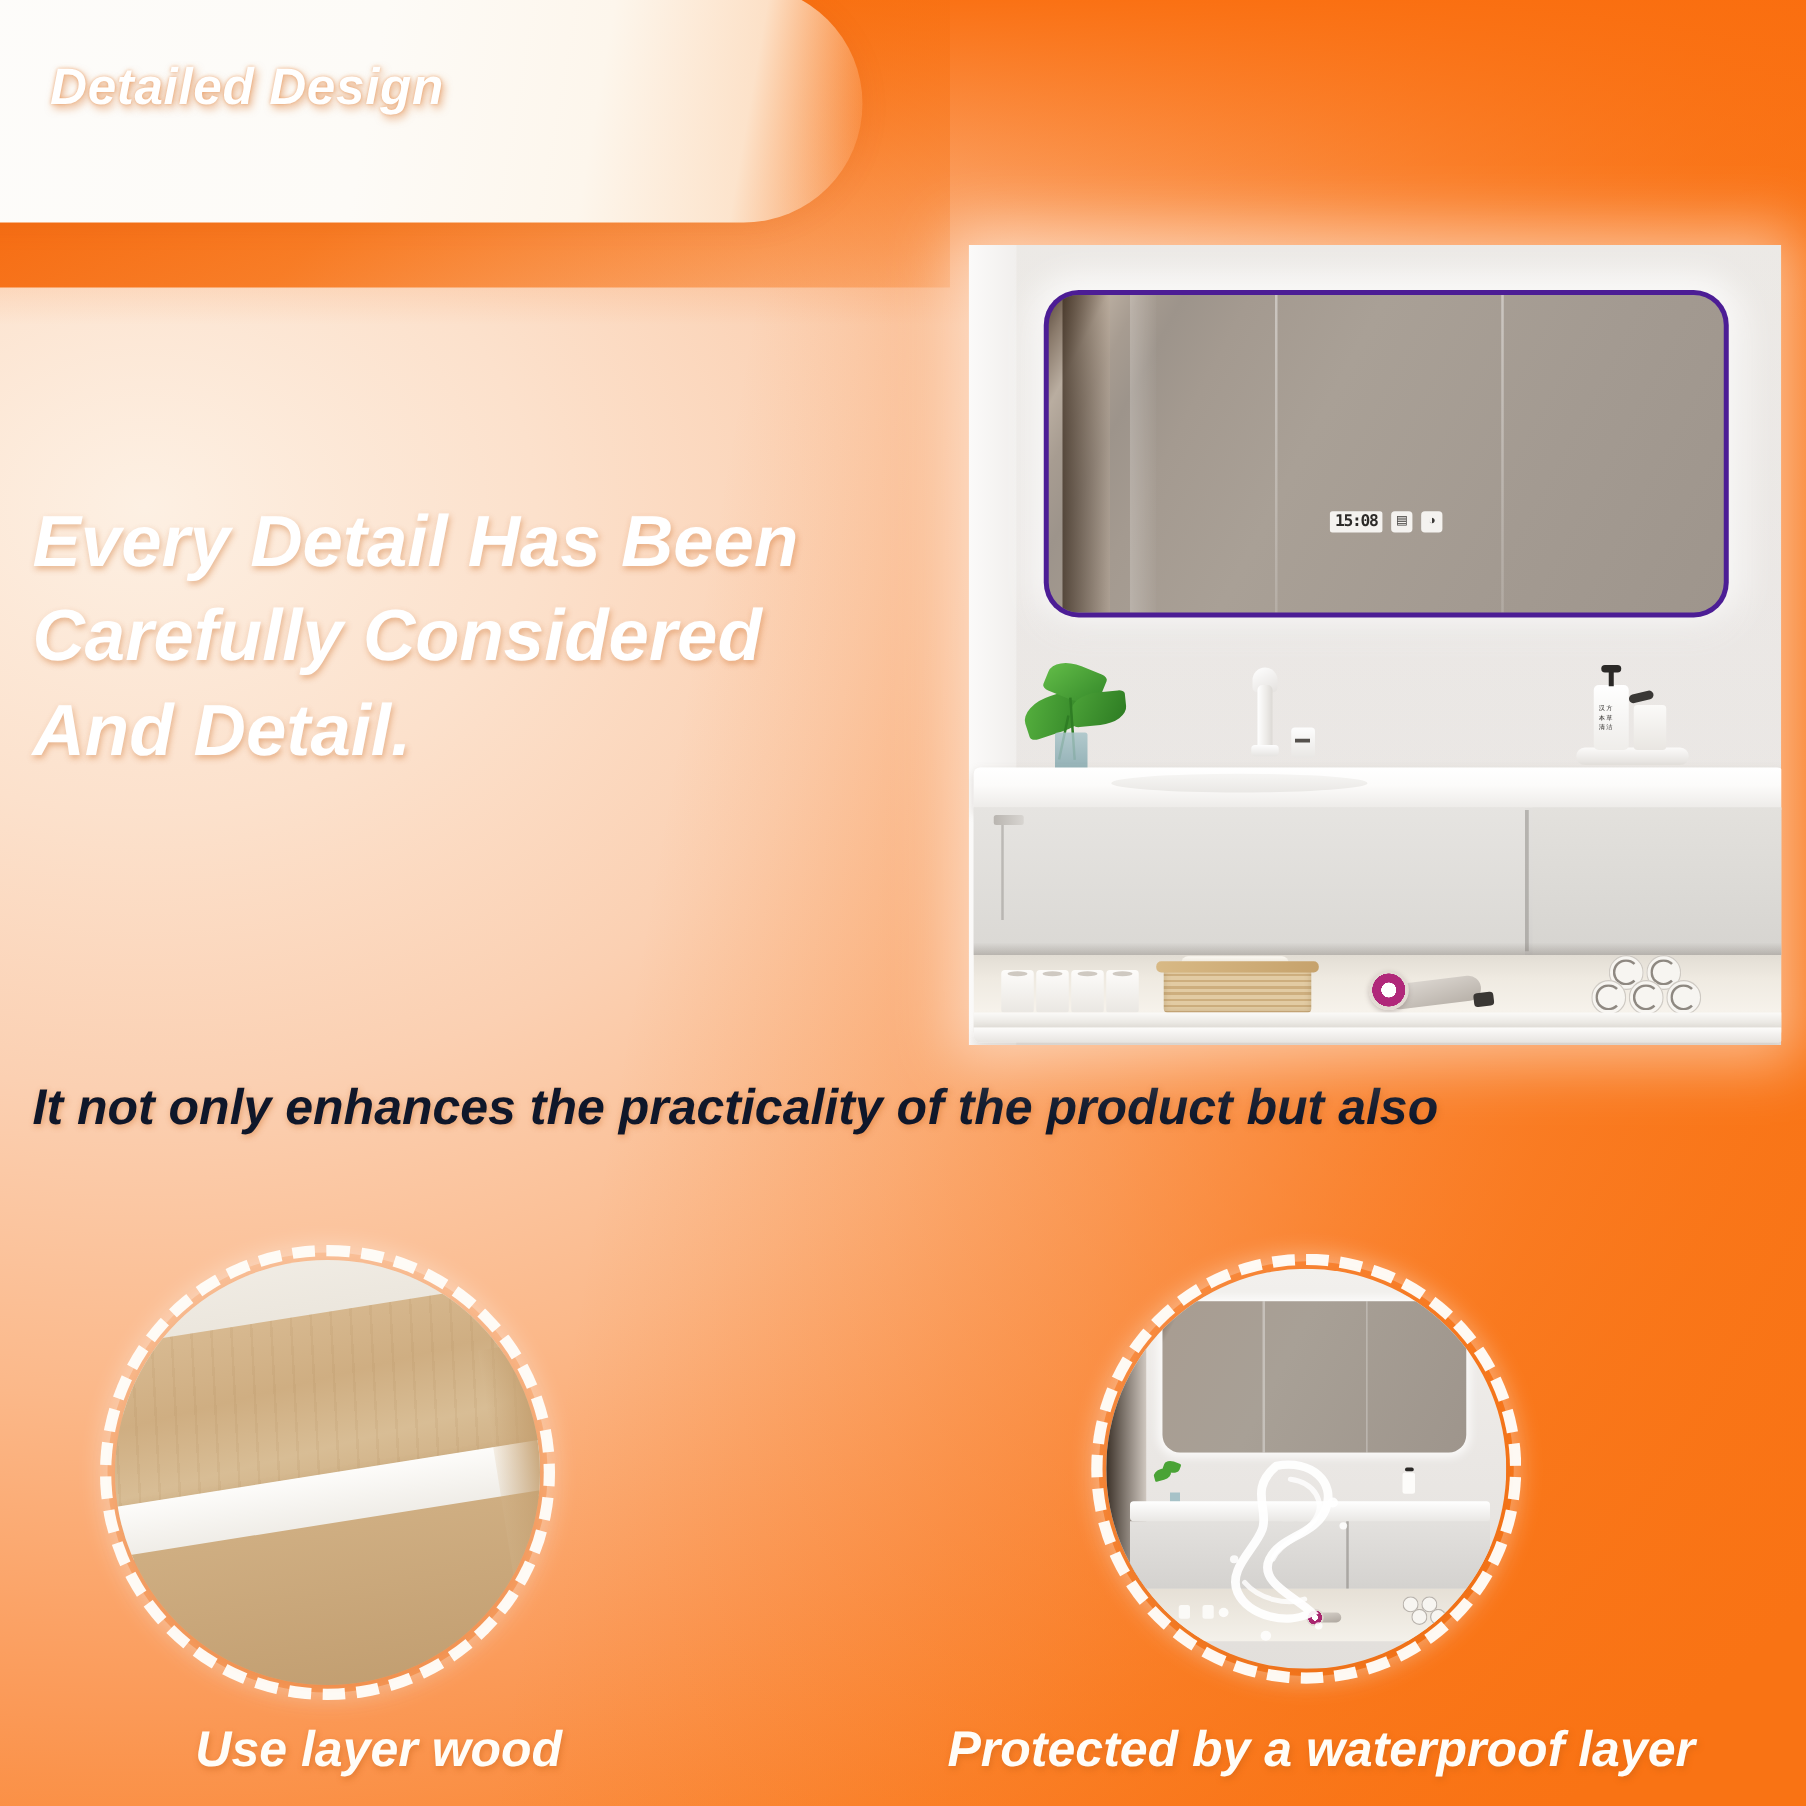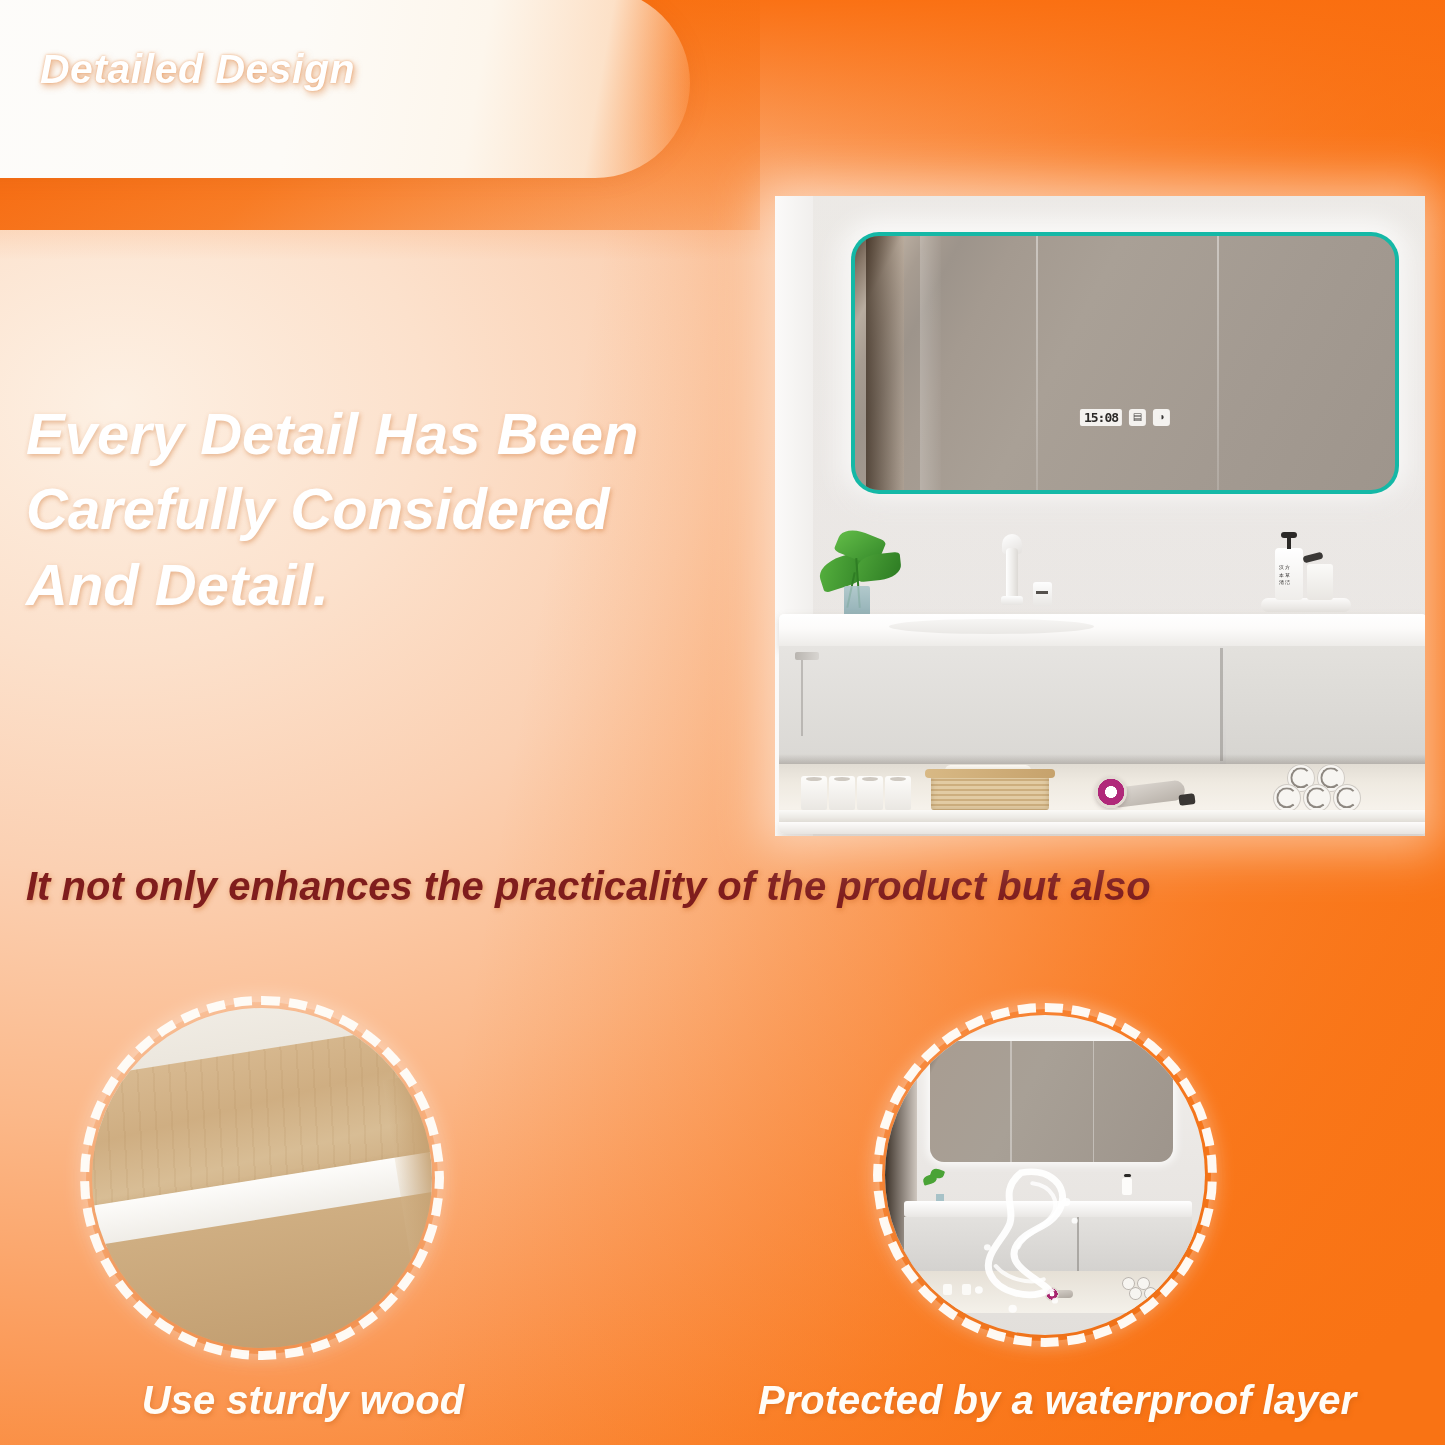--- a/index.html
+++ b/index.html
@@ -48,40 +48,40 @@
     position:absolute;left:26px;top:396px;width:800px;
     font-size:58px;line-height:1.30;font-style:italic;font-weight:700;
     color:#ffffff;letter-spacing:0px;
     text-shadow:1px 2px 5px rgba(200,95,20,0.42), 0 0 2px rgba(255,255,255,0.5);
   }
   .headline .l{display:block;white-space:nowrap;}
 
   .subtext{
     position:absolute;left:26px;top:856px;width:1420px;
     font-size:40px;line-height:1.52;font-style:italic;font-weight:600;
-    color:#7f1d1d;
+    color:#0f172a;
     text-shadow:1px 2px 5px rgba(200,95,20,0.42);
   }
   .subtext .l{display:block;white-space:nowrap;}
   .subtext .l2{margin-left:18px;}
 
   
   .photo-main{
     position:absolute;left:775px;top:196px;width:650px;height:640px;
     overflow:hidden;
     box-shadow:0 0 46px 14px rgba(255,255,255,0.50);
   }
   .room-wall{position:absolute;inset:0;background:linear-gradient(180deg,#f3f1ee 0%,#efecea 42%,#e9e6e3 100%);}
   .room-wall-left{position:absolute;left:0;top:0;width:38px;height:100%;background:linear-gradient(90deg,#fbfaf9,#f1efed);}
   .wall-shadow{position:absolute;left:38px;top:0;right:0;height:100%;background:linear-gradient(180deg,rgba(215,210,205,0.25),rgba(225,220,215,0.05));}
 
   
   .mirror{
-    position:absolute;left:76px;top:36px;width:548px;height:262px;
-    border-radius:28px;background:#14b8a6;padding:4px;box-sizing:border-box;
+    position:absolute;left:60px;top:36px;width:548px;height:262px;
+    border-radius:28px;background:#4c1d95;padding:4px;box-sizing:border-box;
     box-shadow:0 0 26px 10px rgba(255,255,255,0.85), 0 10px 20px rgba(150,140,130,0.22);
   }
   .mirror-glass{
     position:relative;width:100%;height:100%;border-radius:24px;overflow:hidden;
     background:linear-gradient(118deg,#5a4a3c 0%,#8a7a6b 3%,#b9ada0 7%,#a79c91 11%,#9d948b 16%,#a49a90 24%,#a9a096 40%,#a39a91 70%,#9e958c 100%);
   }
   .mirror-seam{position:absolute;top:0;bottom:0;width:2px;background:linear-gradient(180deg,rgba(255,255,255,0.42),rgba(255,255,255,0.16));}
   .mirror-seam.s1{left:33.5%;}
   .mirror-seam.s2{left:67%;}
   .mirror-refl{position:absolute;left:2%;top:0;width:7%;height:100%;background:linear-gradient(90deg,rgba(60,45,32,0.75),rgba(190,170,150,0.30));}
@@ -337,21 +337,21 @@
       <div class="wood-mid">
         <div class="wood-grain"></div>
       </div>
       <div class="wood-strip"></div>
       <div class="wood-bottom"></div>
       <div class="wood-edge"></div>
     </div>
     <div class="glow-edge"></div>
     <div class="dashed-ring"></div>
   </div>
-  <div class="callout-caption" style="left:303px;top:1378px;">Use sturdy wood</div>
+  <div class="callout-caption" style="left:303px;top:1378px;">Use layer wood</div>
 
   <div class="callout" style="left:885px;top:1015px;width:320px;height:320px;">
     <div class="circle-clip">
       <div class="mini">
         <div class="mini-dark"></div>
         <div class="mini-mirror">
           <div class="mini-seam" style="left:33%;"></div>
           <div class="mini-seam" style="left:67%;"></div>
         </div>
         <div class="mini-hud">

